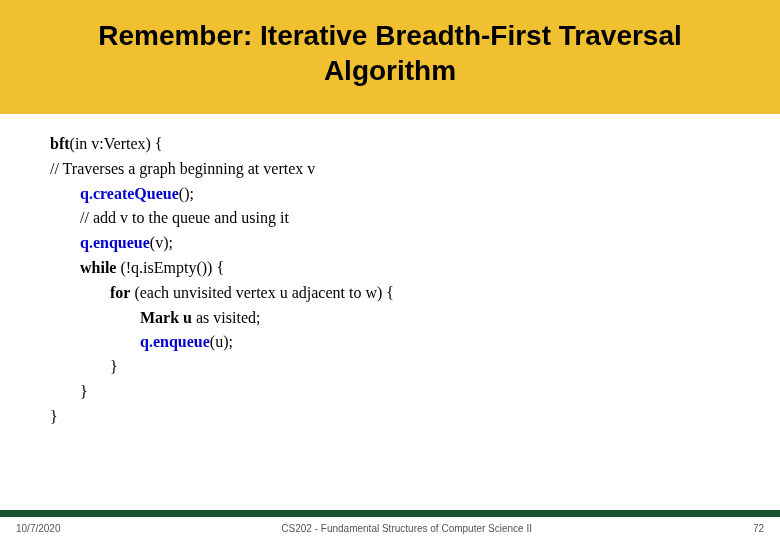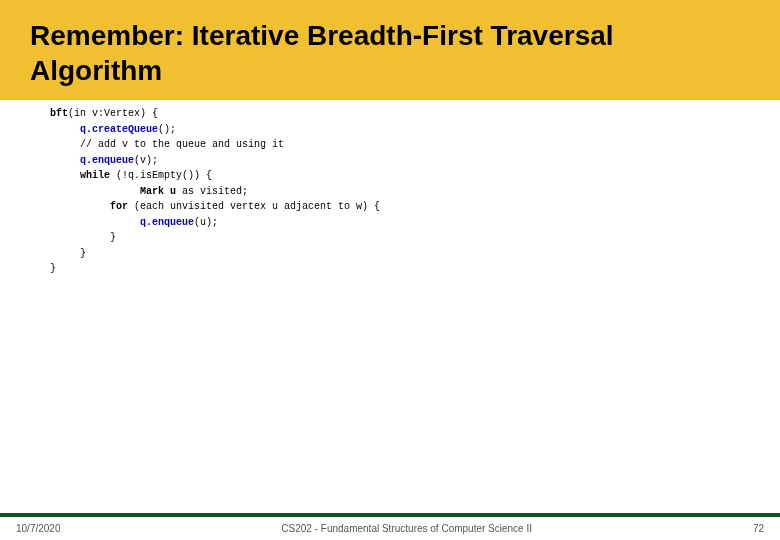--- a/index.html
+++ b/index.html
@@ -15,36 +15,36 @@
     .slide-container {
       width: 780px;
       height: 540px;
       background: #ffffff;
       display: flex;
       flex-direction: column;
     }
 
     .slide-header {
       background: #f0c030;
-      padding: 18px 30px 12px 30px;
-      text-align: left;
+      padding: 18px 30px 26px 30px;
+      text-align: center;
     }
 
     .slide-header h1 {
       font-size: 28px;
       font-weight: bold;
       color: #000000;
       line-height: 1.25;
     }
 
     .slide-body {
       flex: 1;
-      padding: 6px 50px 10px 50px;
-      font-family: Liberation Mono, monospace;
-      font-size: 10px;
+      padding: 18px 50px 10px 50px;
+      font-family: Liberation Serif, serif;
+      font-size: 16px;
       line-height: 1.55;
       color: #000000;
     }
 
     .code-line {
       display: block;
       white-space: pre;
     }
 
     .kw { font-weight: bold; color: #000000; }
@@ -56,54 +56,55 @@
     .indent2 { padding-left: 60px; }
     .indent3 { padding-left: 90px; }
 
     .slide-footer {
       display: flex;
       justify-content: space-between;
       align-items: center;
       padding: 6px 16px 6px 16px;
       font-size: 10px;
       color: #555555;
-      border-top: 4px solid #14532d;
+      border-top: 7px solid #14532d;
     }
   </style>
 </head>
 <body>
 
 <div class="slide-container">
 
   <div class="slide-header">
     <h1>
       <span>Remember: Iterative Breadth-First Traversal</span><br>
       <span>Algorithm</span>
     </h1>
   </div>
 
   <div class="slide-body">
 
     <span class="code-line"><span class="kw">bft</span><span class="normal">(in v:Vertex) {</span></span>
 
+    <span class="code-line"><span class="comment">// Traverses a graph beginning at vertex v</span></span>
 
 
     <span class="code-line indent1"><span class="fn">q.createQueue</span><span class="normal">();</span></span>
 
     <span class="code-line indent1"><span class="comment">// add v to the queue and using it</span></span>
 
     <span class="code-line indent1"><span class="fn">q.enqueue</span><span class="normal">(v);</span></span>
 
 
     <span class="code-line indent1"><span class="kw">while</span><span class="normal"> (!q.isEmpty()) {</span></span>
 
 
+    <span class="code-line indent2"><span class="kw">for</span><span class="normal"> (each unvisited vertex u adjacent to w) {</span></span>
+
     <span class="code-line indent3"><span class="kw">Mark</span><span class="normal"> </span><span class="kw">u</span><span class="normal"> as visited;</span></span>
-
-    <span class="code-line indent2"><span class="kw">for</span><span class="normal"> (each unvisited vertex u adjacent to w) {</span></span>
 
     <span class="code-line indent3"><span class="fn">q.enqueue</span><span class="normal">(u);</span></span>
 
     <span class="code-line indent2"><span class="normal">}</span></span>
 
     <span class="code-line indent1"><span class="normal">}</span></span>
 
     <span class="code-line"><span class="normal">}</span></span>
   </div>
 

